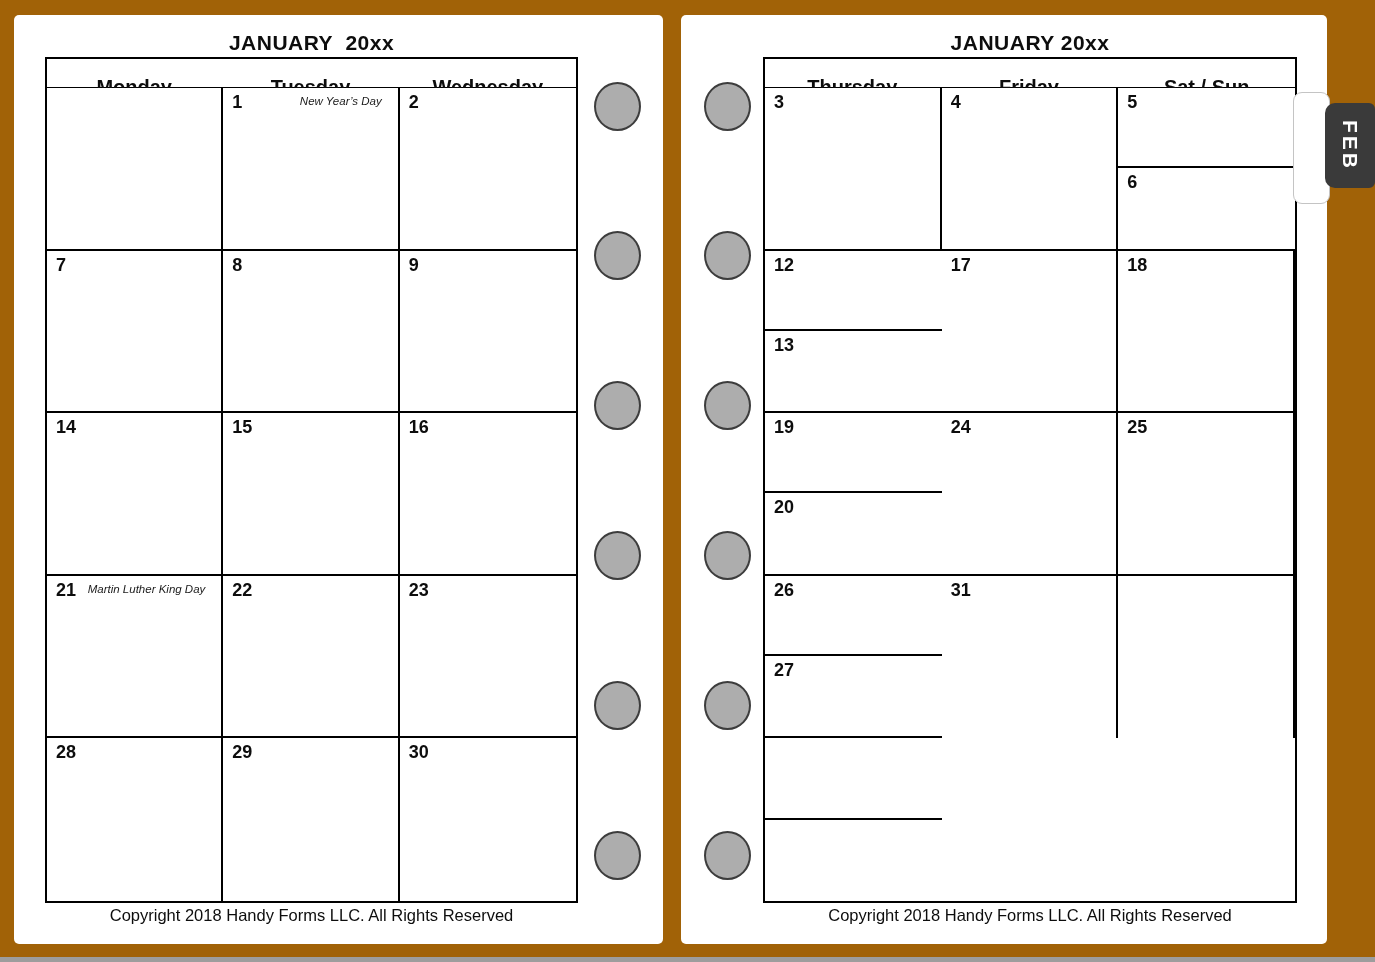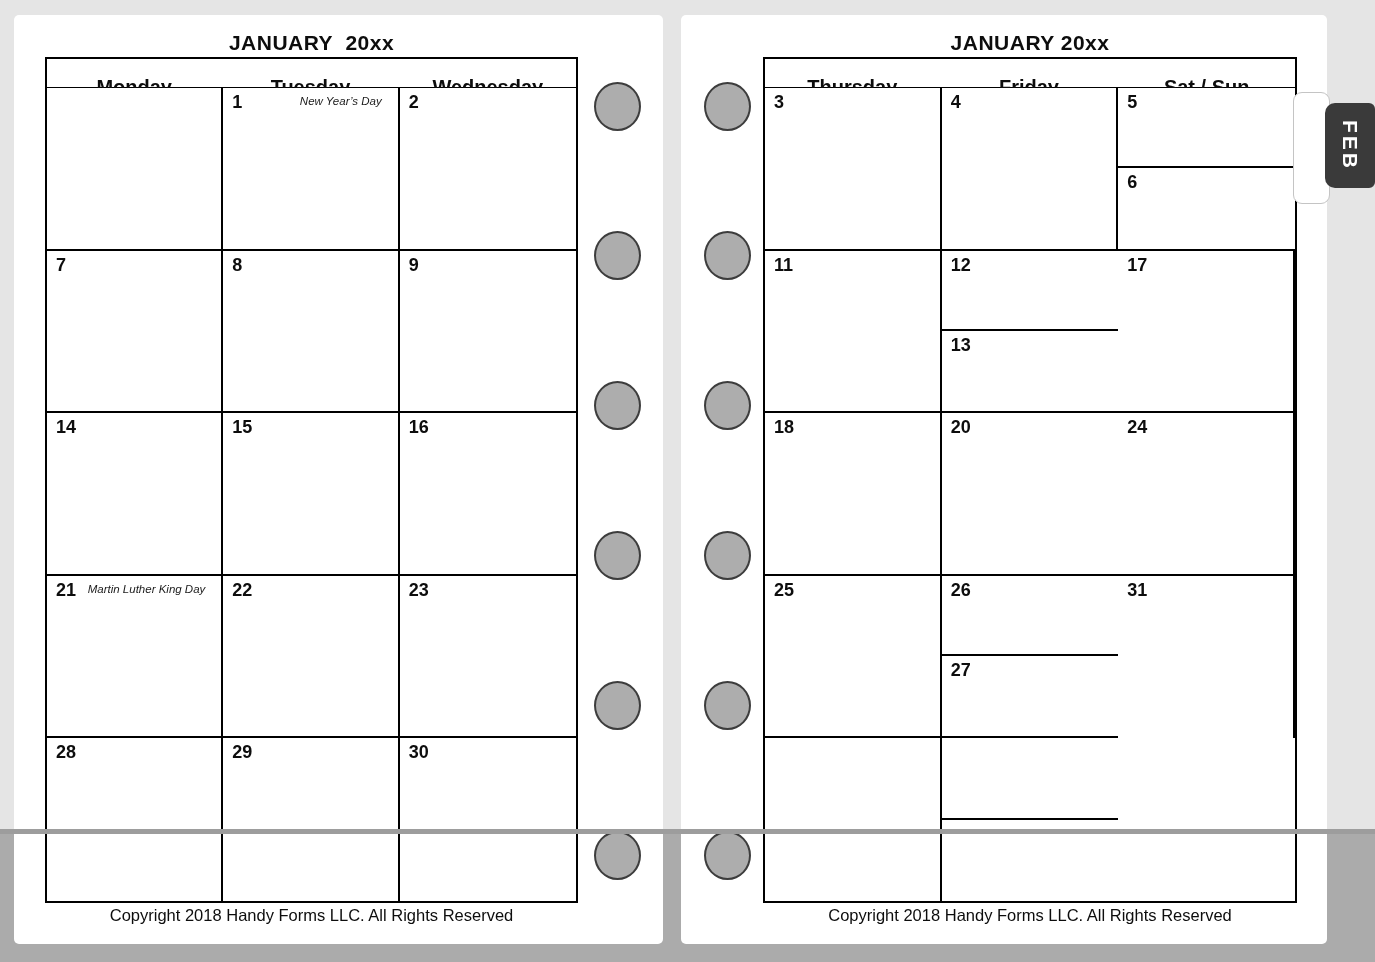--- a/index.html
+++ b/index.html
@@ -1,19 +1,19 @@
 <!DOCTYPE html>
 <html><head>
 <meta charset="utf-8">
 <style>
   * { margin:0; padding:0; box-sizing:border-box; }
   html,body { width:1375px; height:962px; }
   body { font-family:"Liberation Sans","DejaVu Sans",sans-serif; background:#ababab; overflow:hidden; }
 
-  .stage { position:relative; width:1375px; height:834px; background:#e5e5e5;padding-left:24px; }
+  .stage { position:relative; width:1375px; height:962px; background:#a16207;padding-left:24px; }
   .stage::after { content:""; position:absolute; left:0; bottom:0; width:100%; height:5px; background:#9d9d9d; }
 
   .page { position:absolute; top:15px; height:929px; background:#ffffff; border-radius:5px; }
   .page.left  { left:14px;  width:649px; }
   .page.right { left:681px; width:646px; }
 
   .month-title { position:absolute; top:16px; font-size:21px; font-weight:bold; color:#0d0d0d;
                  text-align:center; white-space:pre; letter-spacing:0.5px; }
   .page.left  .month-title { left:31px; width:533px; }
   .page.right .month-title { left:82px; width:534px; }
@@ -141,39 +141,39 @@
       </div>
       <div class="cell last-col split">
         <div class="sub top">
           <span class="daynum">5</span>
         </div>
         <div class="sub">
           <span class="daynum">6</span>
         </div>
       </div>
 
-      <div class="cell">
-        <span class="daynum">11</span>
-      </div>
       <div class="cell last-col split">
         <div class="sub top">
           <span class="daynum">12</span>
         </div>
         <div class="sub">
           <span class="daynum">13</span>
         </div>
       </div>
 
       <div class="cell">
         <span class="daynum">17</span>
       </div>
       <div class="cell">
         <span class="daynum">18</span>
       </div>
       <div class="cell last-col split">
+        <div class="sub top">
+          <span class="daynum">19</span>
+        </div>
         <div class="sub">
           <span class="daynum">20</span>
         </div>
       </div>
 
       <div class="cell">
         <span class="daynum">24</span>
       </div>
       <div class="cell">
         <span class="daynum">25</span>

